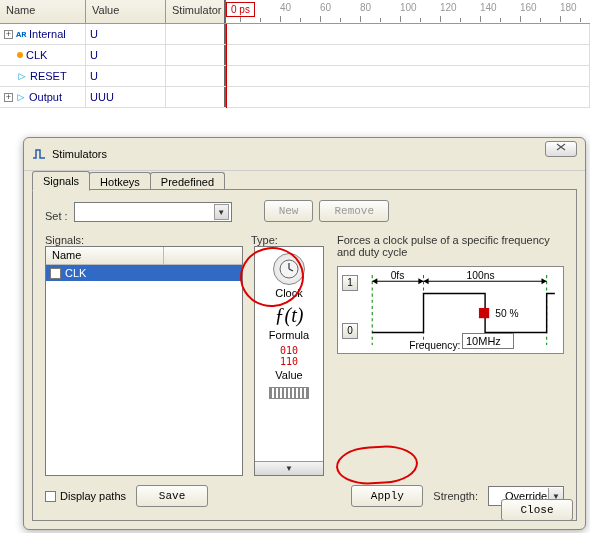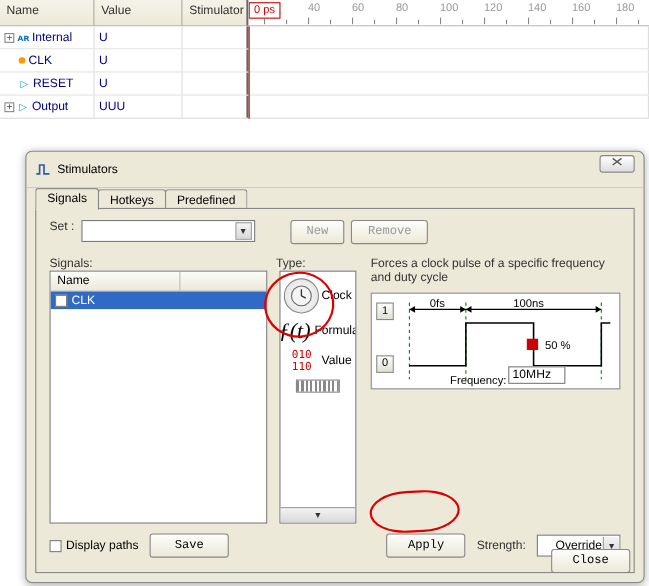--- a/index.html
+++ b/index.html
@@ -173,21 +173,21 @@
   }
   .tab-panel {
     border: 1px solid #888;
     position: absolute;
     left: 0; right: 0; top: 21px; bottom: 0;
     padding: 10px 12px;
     background: #ece9d8;
   }
 
   .row-set {
-    display: flex; align-items: flex-start; gap: 6px;
+    display: flex; align-items: flex-end; gap: 6px;
     margin-bottom: 5px;
   }
   .combo {
     height: 20px; width: 158px;
     border: 1px solid #7a7a7a;
     background: #fff;
     display: inline-flex; align-items: center; justify-content: flex-end;
     padding-right: 2px;
   }
   .combo .arrow {
@@ -249,21 +249,21 @@
     flex: 1;
     border: 1px solid #7a7a7a;
     background: #fff;
     width: 70px;
     display: flex; flex-direction: column; align-items: center;
     padding: 6px 0 0 0;
     gap: 4px;
     overflow: hidden;
     position: relative;
   }
-  .type-item { display: flex; flex-direction: row; align-items: center; gap: 2px; font-size: 11px; }
+  .type-item { display: flex; flex-direction: column; align-items: center; gap: 2px; font-size: 11px; }
   .type-icon {
     width: 32px; height: 32px;
     border: 1px solid #888;
     border-radius: 50%;
     background: radial-gradient(#fff,#ddd);
     display: flex; align-items: center; justify-content: center;
     font-size: 14px;
   }
   .type-icon.formula { border: none; background: none; font-family: "Times New Roman", serif; font-style: italic; font-size: 20px; height: 24px;}
   .type-icon.value { border: none; background: none; font-family: monospace; color: #c00; font-size: 10px; height: 22px; line-height: 11px;}

